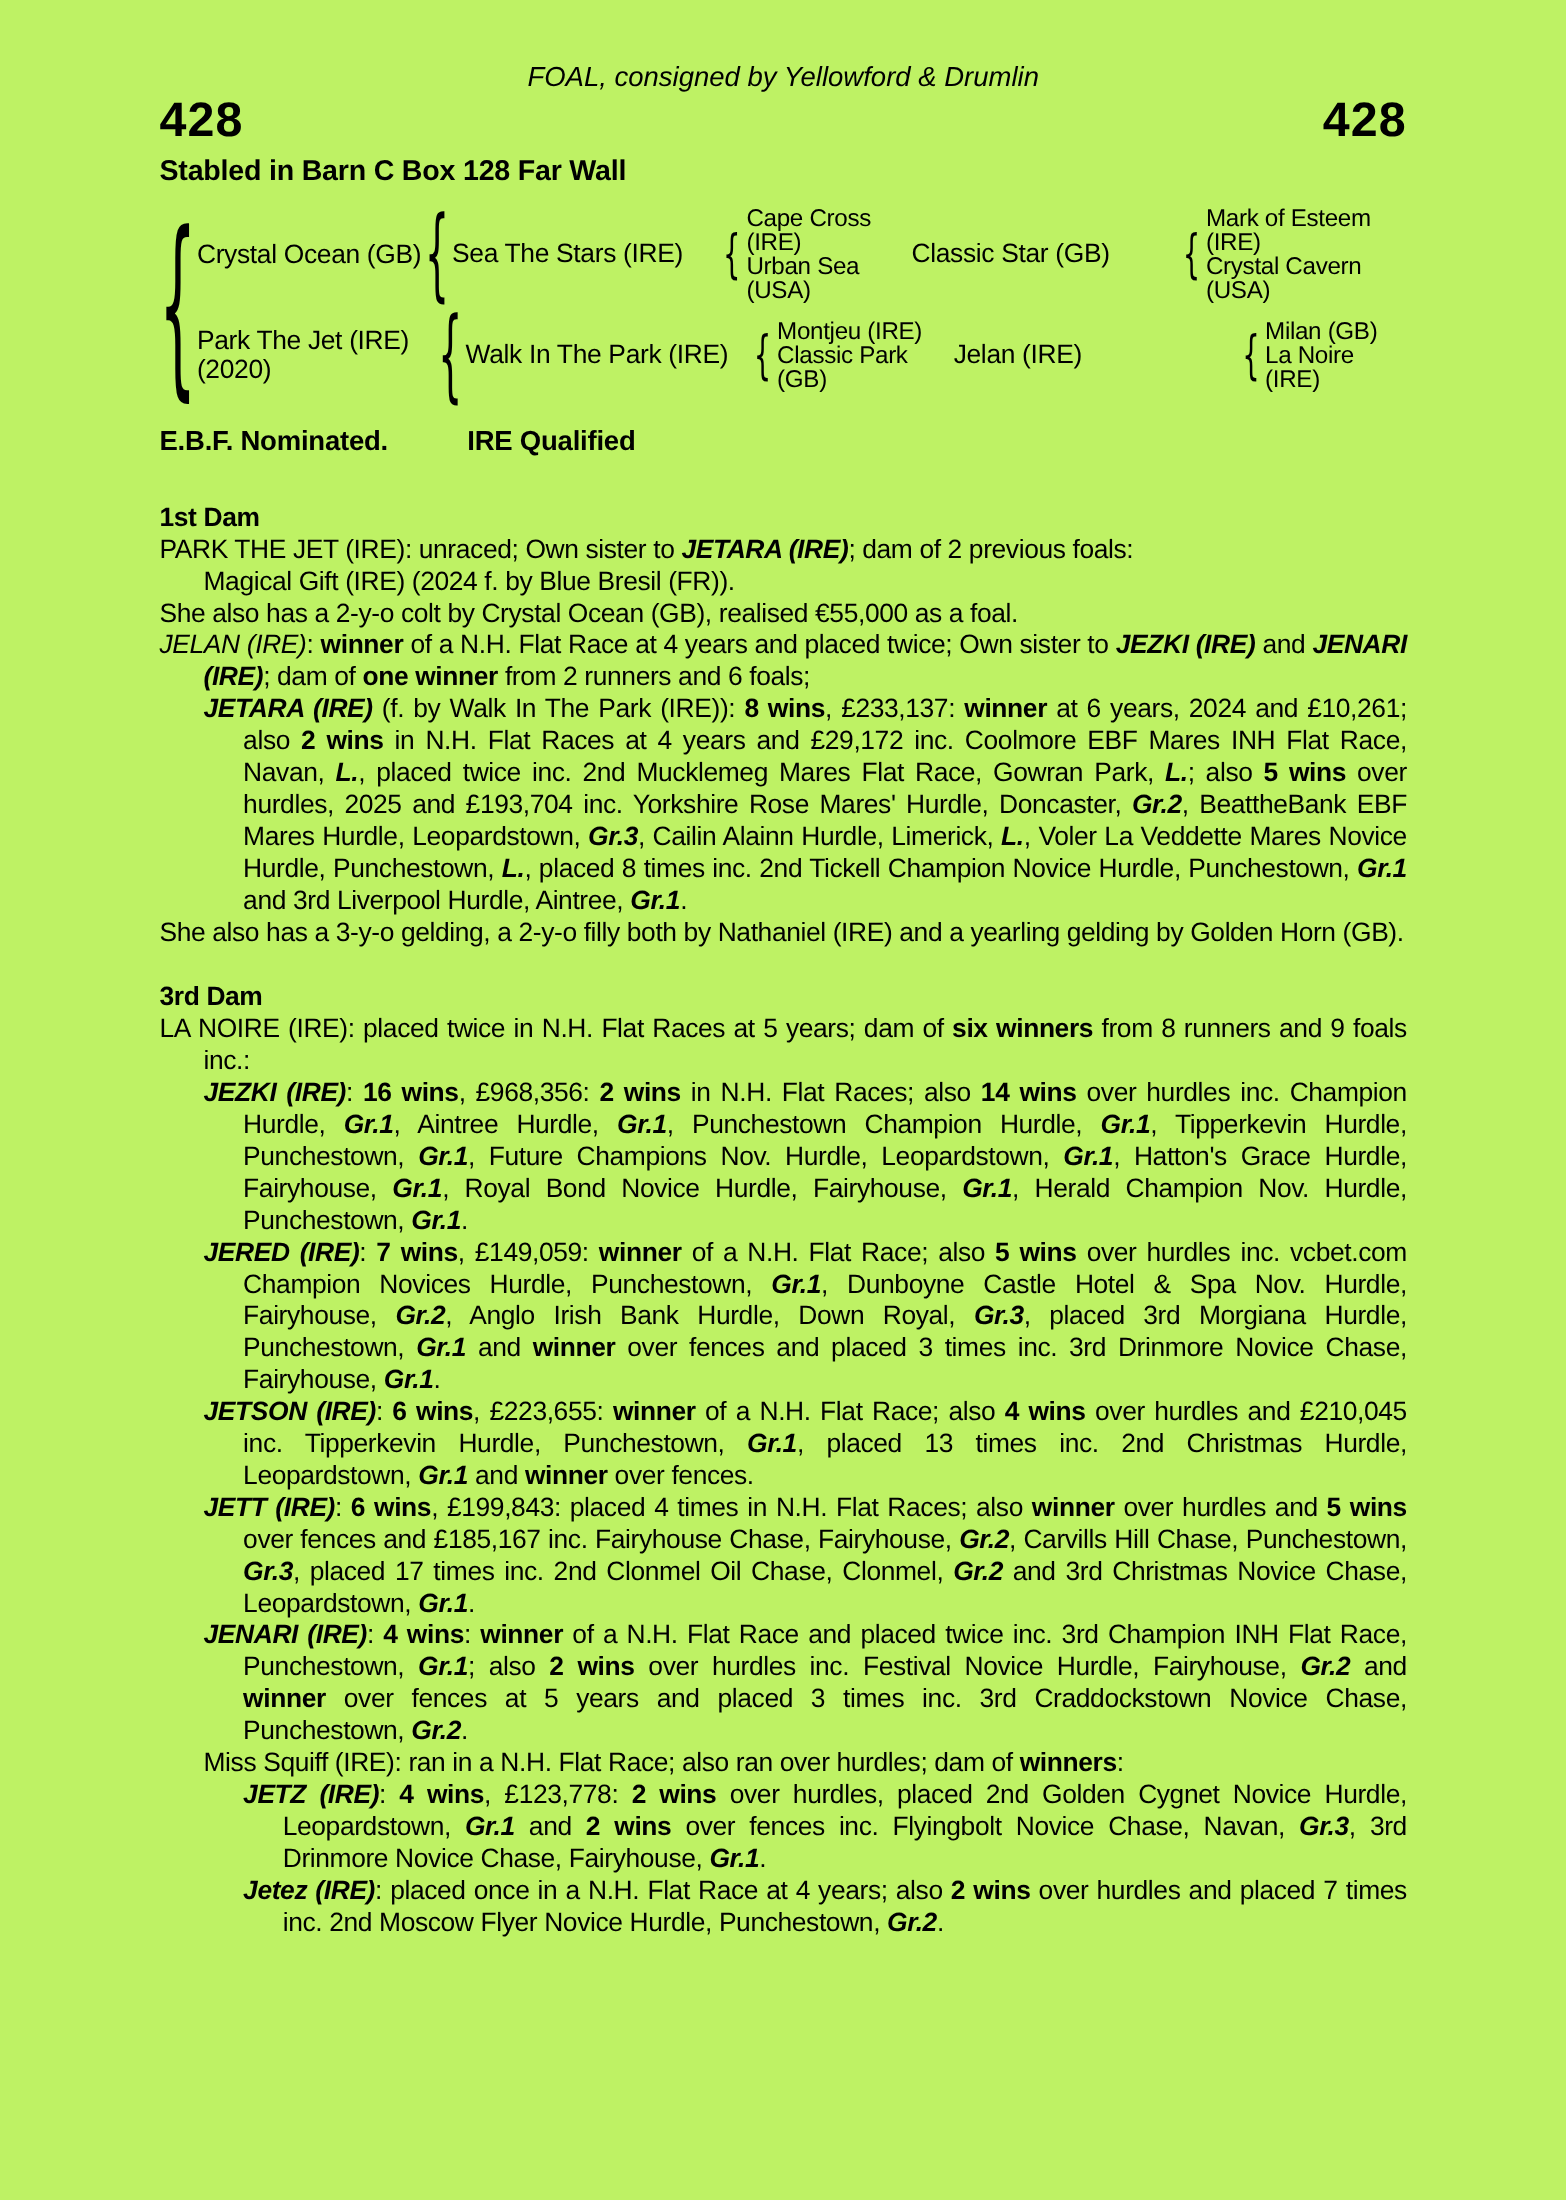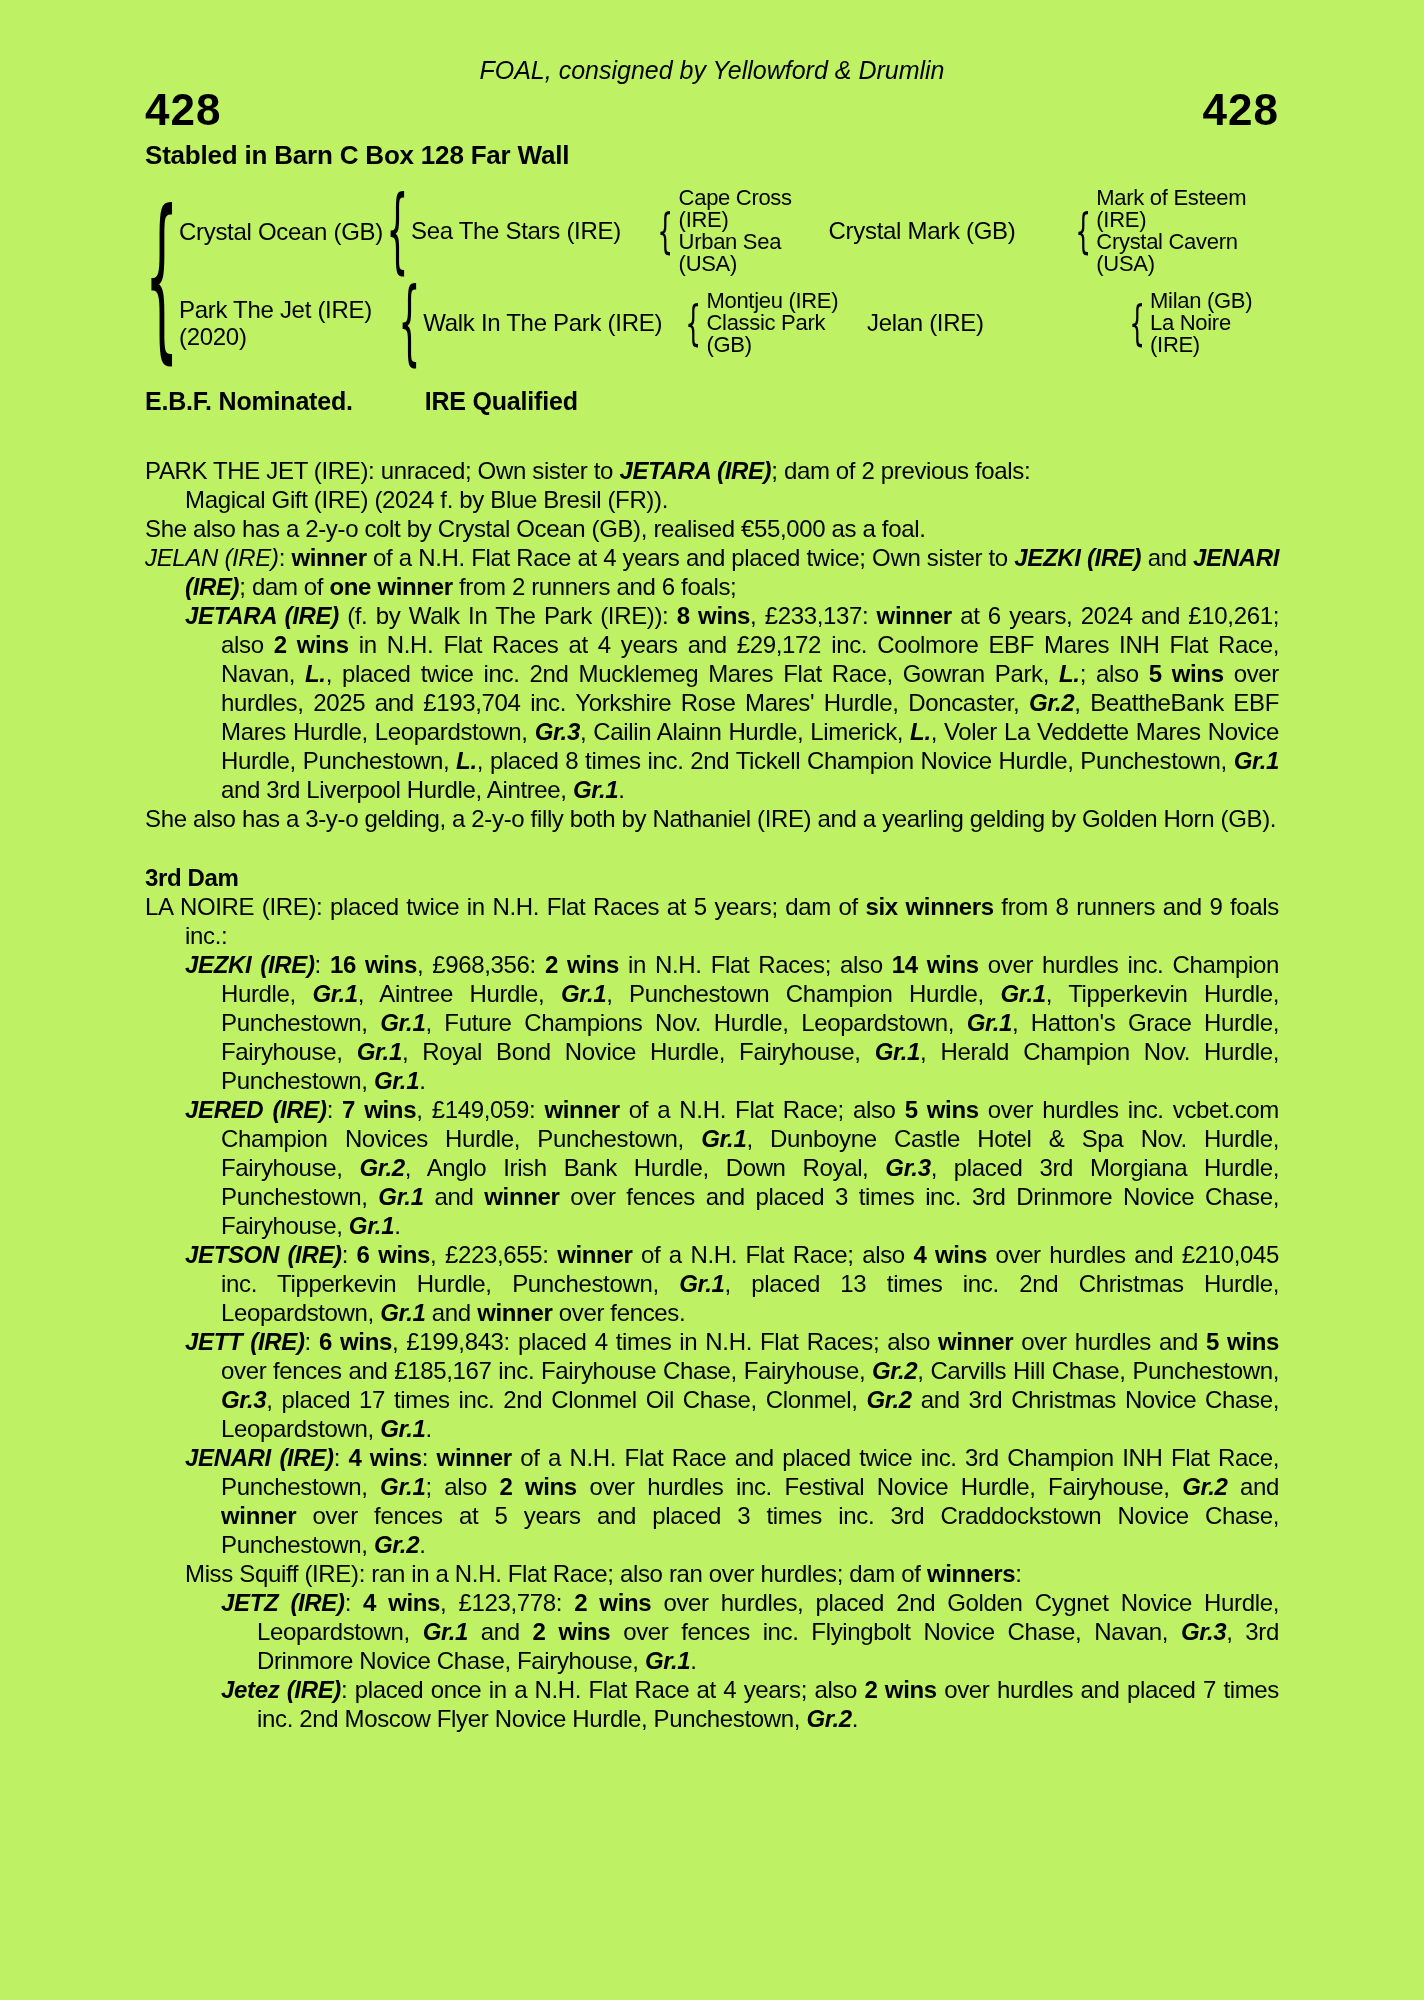--- a/index.html
+++ b/index.html
@@ -97,21 +97,21 @@
             <div class="gp-name">Sea The Stars (IRE)</div>
             <div class="brace brace-sm">
                 <span>{</span>
               </div>
             <div class="gg-pair">
               <div>Cape Cross (IRE)</div>
               <div>Urban Sea (USA)</div>
             </div>
           </div>
           <div class="gp-row">
-            <div class="gp-name">Crystal Mark (GB)</div>
+            <div class="gp-name">Classic Star (GB)</div>
             <div class="brace brace-sm">
                 <span>{</span>
               </div>
             <div class="gg-pair">
               <div>Mark of Esteem (IRE)</div>
               <div>Crystal Cavern (USA)</div>
             </div>
           </div>
         </div>
       </div>
@@ -150,20 +150,21 @@
 
     </div>
   </div>
 
   <div class="nominations-row">
     <div>E.B.F. Nominated.</div>
     <div>IRE Qualified</div>
   </div>
 
   <div class="dam-sections" id="dam-sections">
+      <div class="dam-heading">1st Dam</div>
       <div class="para p0"><span>PARK THE JET (IRE): unraced; Own sister to </span><span class="seg-bi">JETARA (IRE)</span><span>; dam of 2 previous foals:</span></div>
       <div class="para p1"><span>Magical Gift (IRE) (2024 f. by Blue Bresil (FR)).</span></div>
       <div class="para p0"><span>She also has a 2-y-o colt by Crystal Ocean (GB), realised €55,000 as a foal.</span></div>
       <div class="para p0"><span class="seg-i">JELAN (IRE)</span><span>: </span><span class="seg-b">winner</span><span> of a N.H. Flat Race at 4 years and placed twice; Own sister to </span><span class="seg-bi">JEZKI (IRE)</span><span> and </span><span class="seg-bi">JENARI (IRE)</span><span>; dam of </span><span class="seg-b">one winner</span><span> from 2 runners and 6 foals;</span></div>
       <div class="para p1"><span class="seg-bi">JETARA (IRE)</span><span> (f. by Walk In The Park (IRE)): </span><span class="seg-b">8 wins</span><span>, £233,137: </span><span class="seg-b">winner</span><span> at 6 years, 2024 and £10,261; also </span><span class="seg-b">2 wins</span><span> in N.H. Flat Races at 4 years and £29,172 inc. Coolmore EBF Mares INH Flat Race, Navan, </span><span class="seg-bi">L.</span><span>, placed twice inc. 2nd Mucklemeg Mares Flat Race, Gowran Park, </span><span class="seg-bi">L.</span><span>; also </span><span class="seg-b">5 wins</span><span> over hurdles, 2025 and £193,704 inc. Yorkshire Rose Mares' Hurdle, Doncaster, </span><span class="seg-bi">Gr.2</span><span>, BeattheBank EBF Mares Hurdle, Leopardstown, </span><span class="seg-bi">Gr.3</span><span>, Cailin Alainn Hurdle, Limerick, </span><span class="seg-bi">L.</span><span>, Voler La Veddette Mares Novice Hurdle, Punchestown, </span><span class="seg-bi">L.</span><span>, placed 8 times inc. 2nd Tickell Champion Novice Hurdle, Punchestown, </span><span class="seg-bi">Gr.1</span><span> and 3rd Liverpool Hurdle, Aintree, </span><span class="seg-bi">Gr.1</span><span>.</span></div>
       <div class="para p0"><span>She also has a 3-y-o gelding, a 2-y-o filly both by Nathaniel (IRE) and a yearling gelding by Golden Horn (GB).</span></div>
       <div class="dam-heading">3rd Dam</div>
       <div class="para p0"><span>LA NOIRE (IRE): placed twice in N.H. Flat Races at 5 years; dam of </span><span class="seg-b">six winners</span><span> from 8 runners and 9 foals inc.:</span></div>
       <div class="para p1"><span class="seg-bi">JEZKI (IRE)</span><span>: </span><span class="seg-b">16 wins</span><span>, £968,356: </span><span class="seg-b">2 wins</span><span> in N.H. Flat Races; also </span><span class="seg-b">14 wins</span><span> over hurdles inc. Champion Hurdle, </span><span class="seg-bi">Gr.1</span><span>, Aintree Hurdle, </span><span class="seg-bi">Gr.1</span><span>, Punchestown Champion Hurdle, </span><span class="seg-bi">Gr.1</span><span>, Tipperkevin Hurdle, Punchestown, </span><span class="seg-bi">Gr.1</span><span>, Future Champions Nov. Hurdle, Leopardstown, </span><span class="seg-bi">Gr.1</span><span>, Hatton's Grace Hurdle, Fairyhouse, </span><span class="seg-bi">Gr.1</span><span>, Royal Bond Novice Hurdle, Fairyhouse, </span><span class="seg-bi">Gr.1</span><span>, Herald Champion Nov. Hurdle, Punchestown, </span><span class="seg-bi">Gr.1</span><span>.</span></div>
       <div class="para p1"><span class="seg-bi">JERED (IRE)</span><span>: </span><span class="seg-b">7 wins</span><span>, £149,059: </span><span class="seg-b">winner</span><span> of a N.H. Flat Race; also </span><span class="seg-b">5 wins</span><span> over hurdles inc. vcbet.com Champion Novices Hurdle, Punchestown, </span><span class="seg-bi">Gr.1</span><span>, Dunboyne Castle Hotel &amp; Spa Nov. Hurdle, Fairyhouse, </span><span class="seg-bi">Gr.2</span><span>, Anglo Irish Bank Hurdle, Down Royal, </span><span class="seg-bi">Gr.3</span><span>, placed 3rd Morgiana Hurdle, Punchestown, </span><span class="seg-bi">Gr.1</span><span> and </span><span class="seg-b">winner</span><span> over fences and placed 3 times inc. 3rd Drinmore Novice Chase, Fairyhouse, </span><span class="seg-bi">Gr.1</span><span>.</span></div>

